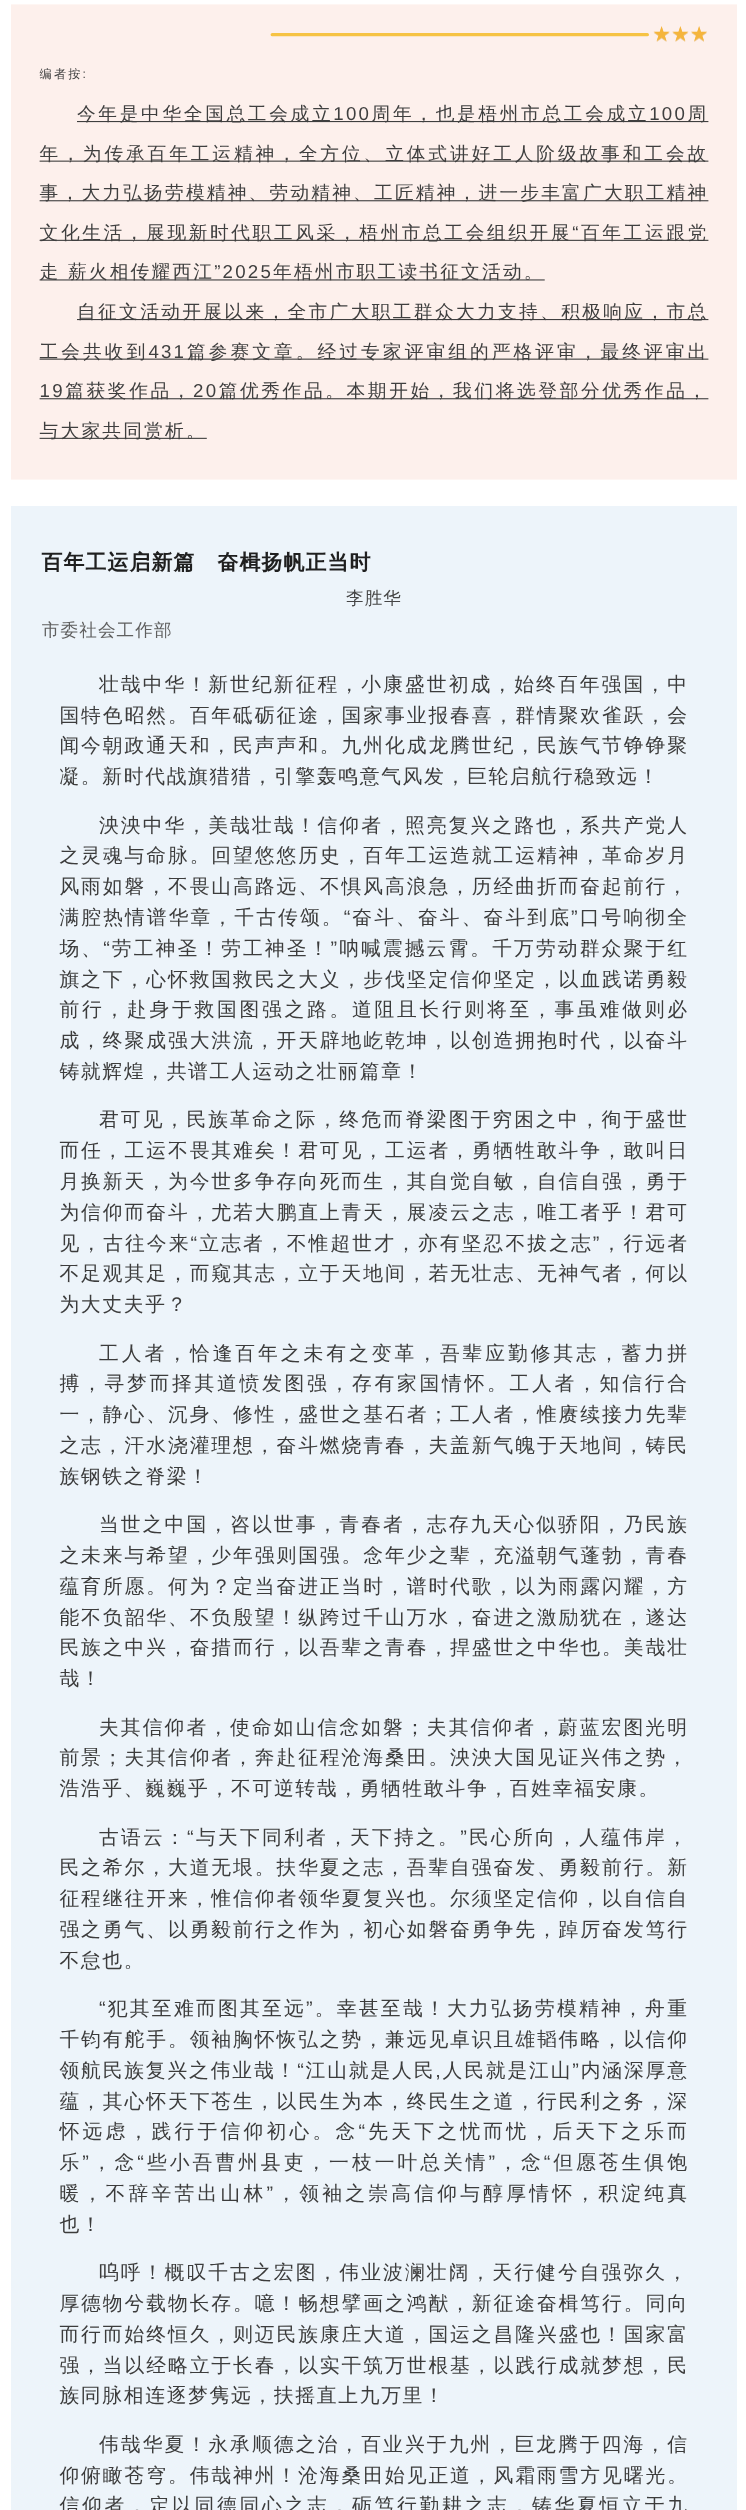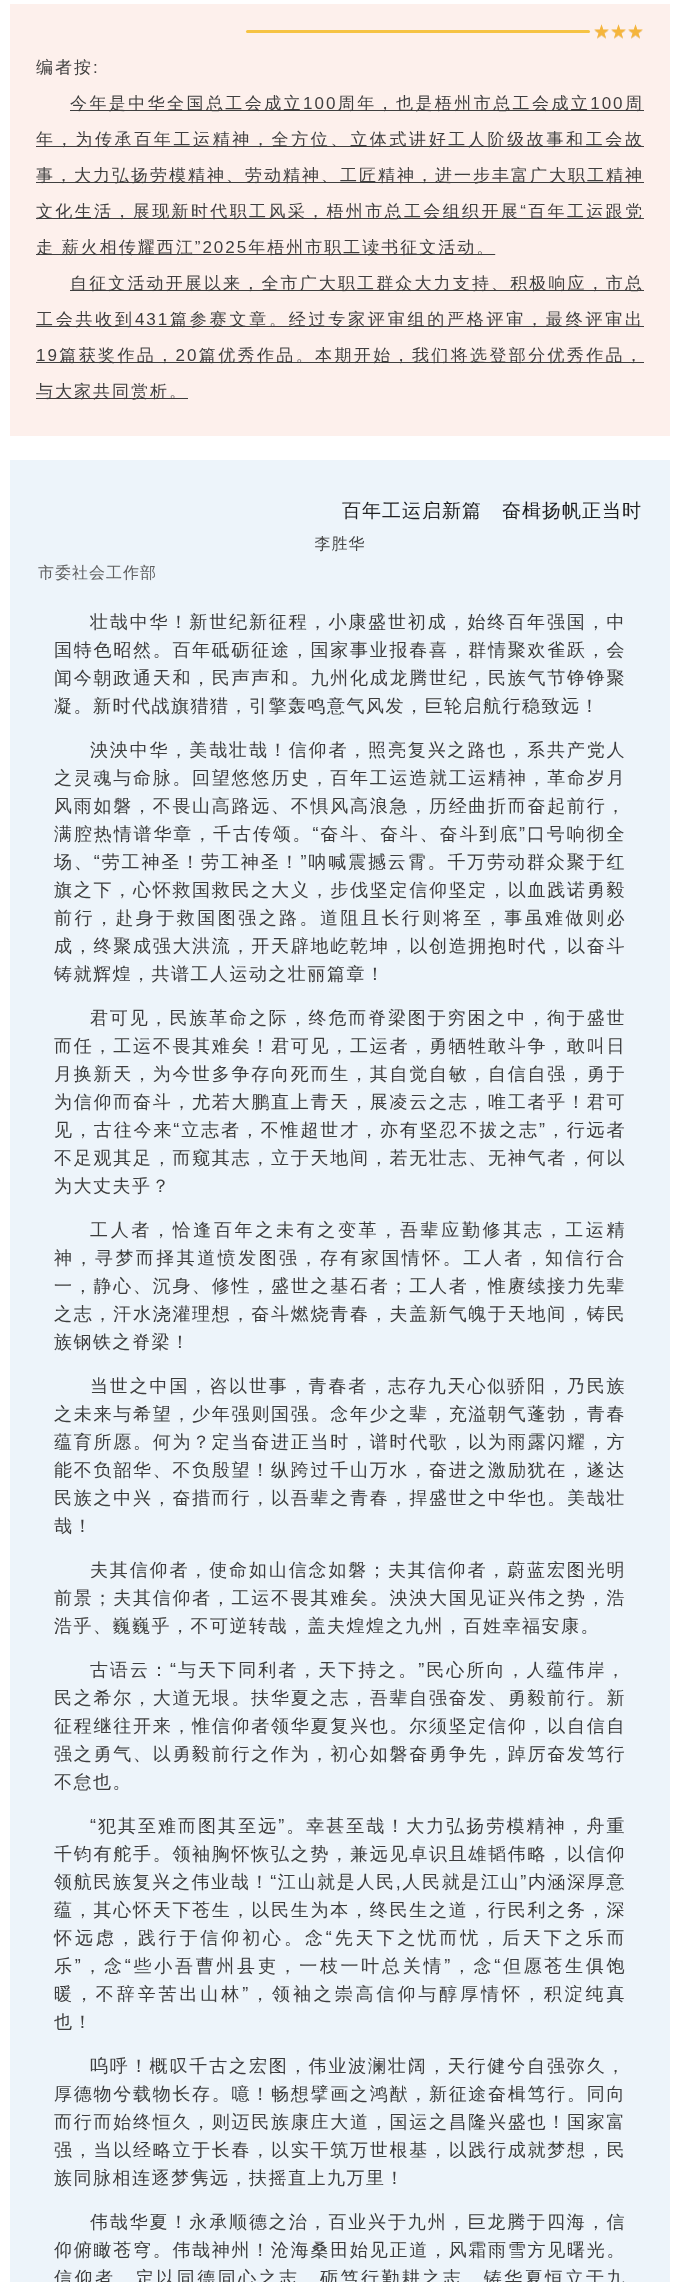--- a/index.html
+++ b/index.html
@@ -33,21 +33,21 @@
   .deco-stars{
     color:#f5b53c;
     font-size:19px;
     line-height:1;
     margin-left:3px;
     letter-spacing:0px;
     text-shadow:0 1px 0 rgba(214,150,30,.45);
   }
   .note-label{
     margin:4px 0 0 0;
-    font-size:17px;
+    font-size:11px;
     line-height:36px;
     letter-spacing:2px;
     color:#3f3f3f;
   }
   .note-para{
     margin:0;
     font-size:17px;
     line-height:36px;
     letter-spacing:2px;
     color:#3f3f3f;
@@ -58,23 +58,23 @@
 
   
   .article{
     margin:24px 8px 0 10px;
     background:#edf4fa;
     box-sizing:border-box;
     padding:22px 28px 42px 28px;
   }
   .article-title{
     margin:16px 0 0 0;
-    text-align:right;
+    text-align:left;
     font-size:19px;
-    font-weight:normal;
+    font-weight:bold;
     color:#1f1f1f;
     letter-spacing:1px;
     white-space:pre-wrap;
   }
   .article-author{
     margin:10px 0 0 0;
     text-align:center;
     font-size:16px;
     color:#454545;
     letter-spacing:1px;
@@ -115,23 +115,23 @@
 
   <section class="article">
     <h1 class="article-title">百年工运启新篇　奋楫扬帆正当时</h1>
     <p class="article-author">李胜华</p>
     <p class="article-dept">市委社会工作部</p>
 
     <div class="article-body">
       <p>壮哉中华！新世纪新征程，小康盛世初成，始终百年强国，中国特色昭然。百年砥砺征途，国家事业报春喜，群情聚欢雀跃，会闻今朝政通天和，民声声和。九州化成龙腾世纪，民族气节铮铮聚凝。新时代战旗猎猎，引擎轰鸣意气风发，巨轮启航行稳致远！</p>
       <p>泱泱中华，美哉壮哉！信仰者，照亮复兴之路也，系共产党人之灵魂与命脉。回望悠悠历史，百年工运造就工运精神，革命岁月风雨如磐，不畏山高路远、不惧风高浪急，历经曲折而奋起前行，满腔热情谱华章，千古传颂。“奋斗、奋斗、奋斗到底”口号响彻全场、“劳工神圣！劳工神圣！”呐喊震撼云霄。千万劳动群众聚于红旗之下，心怀救国救民之大义，步伐坚定信仰坚定，以血践诺勇毅前行，赴身于救国图强之路。道阻且长行则将至，事虽难做则必成，终聚成强大洪流，开天辟地屹乾坤，以创造拥抱时代，以奋斗铸就辉煌，共谱工人运动之壮丽篇章！</p>
       <p>君可见，民族革命之际，终危而脊梁图于穷困之中，徇于盛世而任，工运不畏其难矣！君可见，工运者，勇牺牲敢斗争，敢叫日月换新天，为今世多争存向死而生，其自觉自敏，自信自强，勇于为信仰而奋斗，尤若大鹏直上青天，展凌云之志，唯工者乎！君可见，古往今来“立志者，不惟超世才，亦有坚忍不拔之志”，行远者不足观其足，而窥其志，立于天地间，若无壮志、无神气者，何以为大丈夫乎？</p>
-      <p>工人者，恰逢百年之未有之变革，吾辈应勤修其志，工运精神，寻梦而择其道愤发图强，存有家国情怀。工人者，知信行合一，静心、沉身、修性，盛世之基石者；工人者，惟赓续接力先辈之志，汗水浇灌理想，奋斗燃烧青春，夫盖新气魄于天地间，铸民族钢铁之脊梁！</p>
+      <p>工人者，恰逢百年之未有之变革，吾辈应勤修其志，蓄力拼搏，寻梦而择其道愤发图强，存有家国情怀。工人者，知信行合一，静心、沉身、修性，盛世之基石者；工人者，惟赓续接力先辈之志，汗水浇灌理想，奋斗燃烧青春，夫盖新气魄于天地间，铸民族钢铁之脊梁！</p>
       <p>当世之中国，咨以世事，青春者，志存九天心似骄阳，乃民族之未来与希望，少年强则国强。念年少之辈，充溢朝气蓬勃，青春蕴育所愿。何为？定当奋进正当时，谱时代歌，以为雨露闪耀，方能不负韶华、不负殷望！纵跨过千山万水，奋进之激励犹在，遂达民族之中兴，奋措而行，以吾辈之青春，捍盛世之中华也。美哉壮哉！</p>
-      <p>夫其信仰者，使命如山信念如磐；夫其信仰者，蔚蓝宏图光明前景；夫其信仰者，工运不畏其难矣。泱泱大国见证兴伟之势，浩浩乎、巍巍乎，不可逆转哉，盖夫煌煌之九州，百姓幸福安康。</p>
+      <p>夫其信仰者，使命如山信念如磐；夫其信仰者，蔚蓝宏图光明前景；夫其信仰者，奔赴征程沧海桑田。泱泱大国见证兴伟之势，浩浩乎、巍巍乎，不可逆转哉，勇牺牲敢斗争，百姓幸福安康。</p>
       <p>古语云：“与天下同利者，天下持之。”民心所向，人蕴伟岸，民之希尔，大道无垠。扶华夏之志，吾辈自强奋发、勇毅前行。新征程继往开来，惟信仰者领华夏复兴也。尔须坚定信仰，以自信自强之勇气、以勇毅前行之作为，初心如磐奋勇争先，踔厉奋发笃行不怠也。</p>
       <p>“犯其至难而图其至远”。幸甚至哉！大力弘扬劳模精神，舟重千钧有舵手。领袖胸怀恢弘之势，兼远见卓识且雄韬伟略，以信仰领航民族复兴之伟业哉！“江山就是人民,人民就是江山”内涵深厚意蕴，其心怀天下苍生，以民生为本，终民生之道，行民利之务，深怀远虑，践行于信仰初心。念“先天下之忧而忧，后天下之乐而乐”，念“些小吾曹州县吏，一枝一叶总关情”，念“但愿苍生俱饱暖，不辞辛苦出山林”，领袖之崇高信仰与醇厚情怀，积淀纯真也！</p>
       <p>呜呼！概叹千古之宏图，伟业波澜壮阔，天行健兮自强弥久，厚德物兮载物长存。噫！畅想擘画之鸿猷，新征途奋楫笃行。同向而行而始终恒久，则迈民族康庄大道，国运之昌隆兴盛也！国家富强，当以经略立于长春，以实干筑万世根基，以践行成就梦想，民族同脉相连逐梦隽远，扶摇直上九万里！</p>
       <p>伟哉华夏！永承顺德之治，百业兴于九州，巨龙腾于四海，信仰俯瞰苍穹。伟哉神州！沧海桑田始见正道，风霜雨雪方见曙光。信仰者，定以同德同心之志，砺笃行勤耕之志，铸华夏恒立于九垓。</p>
 
     </div>
   </section>
 
 </div>
 

